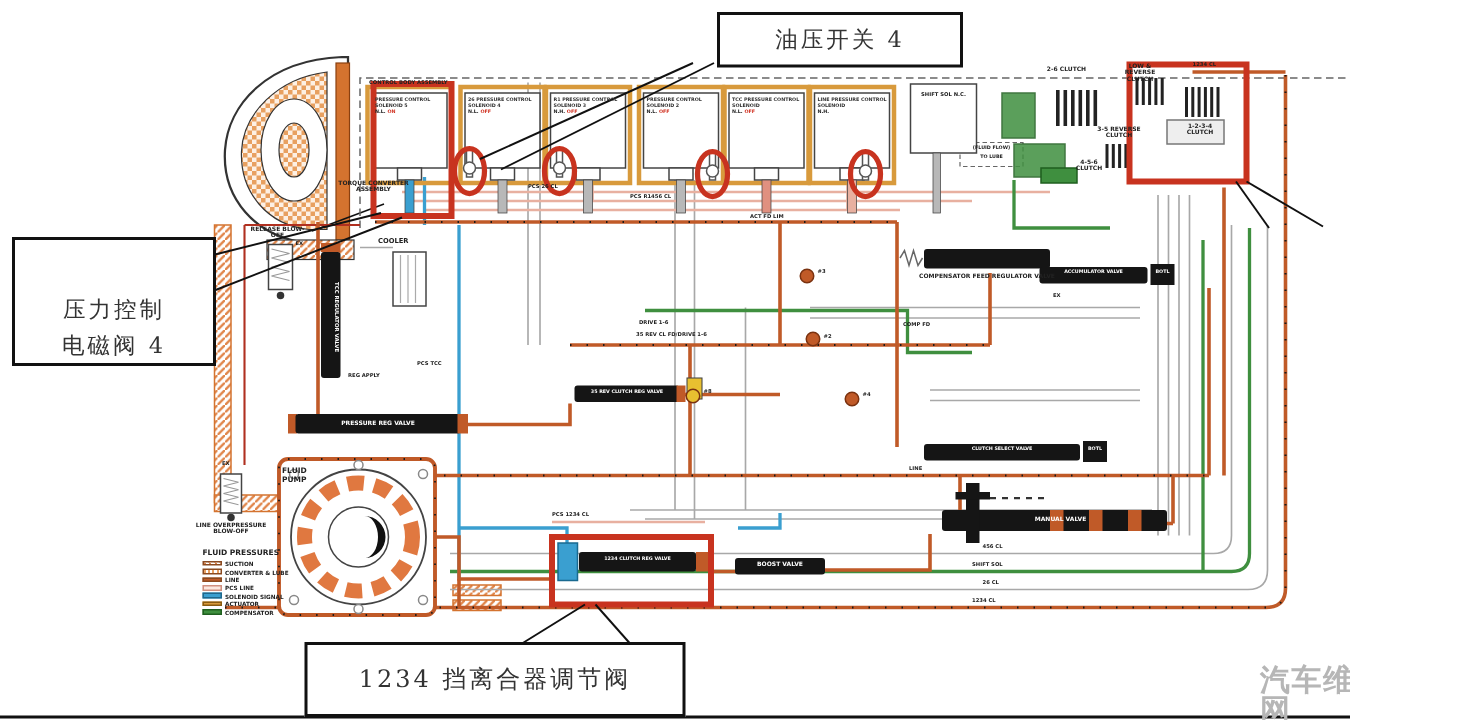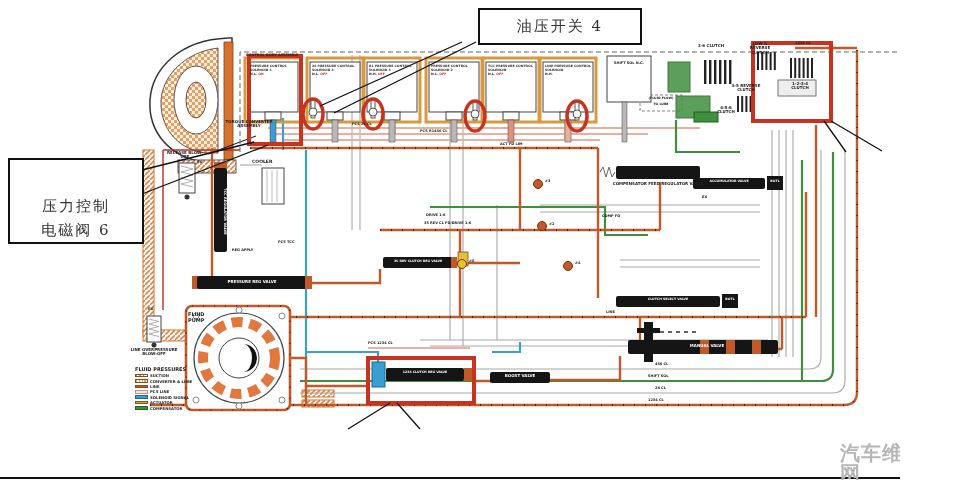--- a/index.html
+++ b/index.html
@@ -449,21 +449,24 @@
         <span class="lg-sw sw6"></span>
         <span class="lg-lab">COMPENSATOR</span>
       </div>
   </div>
 
   <div class="callout co-a">
     <div class="cl1">油压开关 4</div>
   </div>
   <div class="callout co-b">
     <div class="cl1">压力控制</div>
-    <div class="cl1">电磁阀 6</div>
+    <div class="cl1">电磁阀 4</div>
+  </div>
+  <div class="callout co-d">
+    <div class="cl1">1234 挡离合器调节阀</div>
   </div>
 
   <div class="wm">
     <div class="wm1">汽车维修技术网</div>
 
   </div>
 
   <div class="bottombar"></div>
 </div>
 

